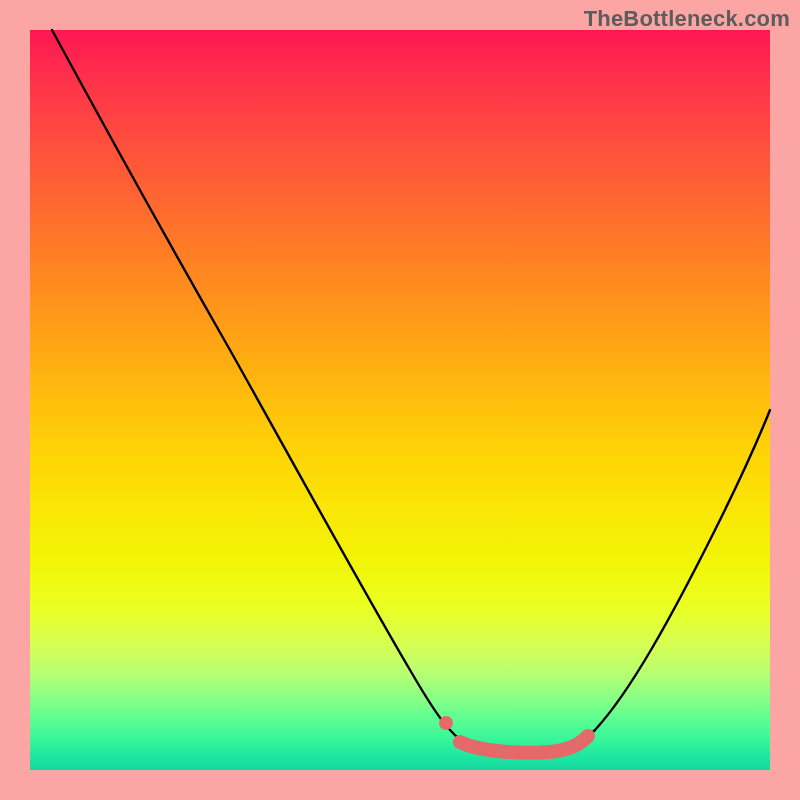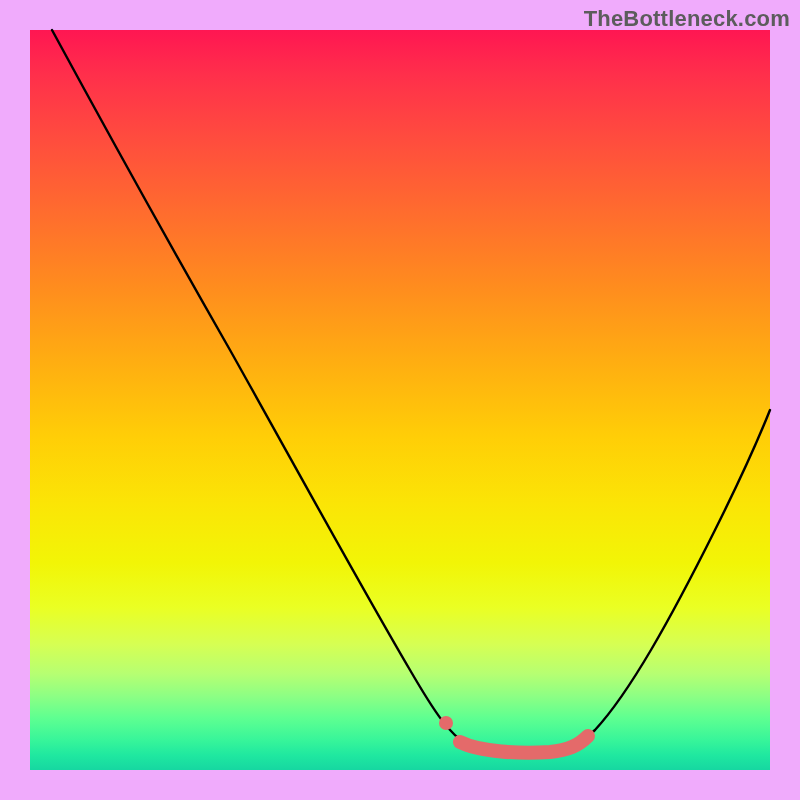--- a/index.html
+++ b/index.html
@@ -1,21 +1,21 @@
 <!DOCTYPE html>
 <html><head>
 <meta charset="utf-8">
 <style>
   * { margin: 0; padding: 0; box-sizing: border-box; }
   html, body { width: 800px; height: 800px; overflow: hidden; background: #000; }
   .canvas {
     position: relative;
     width: 800px;
     height: 800px;
-    background: #f0abfc;
+    background: #fca5a5;
   }
   .watermark {
     position: absolute;
     top: 6px;
     right: 10px;
     font-family: Arial, Helvetica, sans-serif;
     font-size: 22px;
     font-weight: 600;
     color: #5c5c5c;
     letter-spacing: 0.2px;

